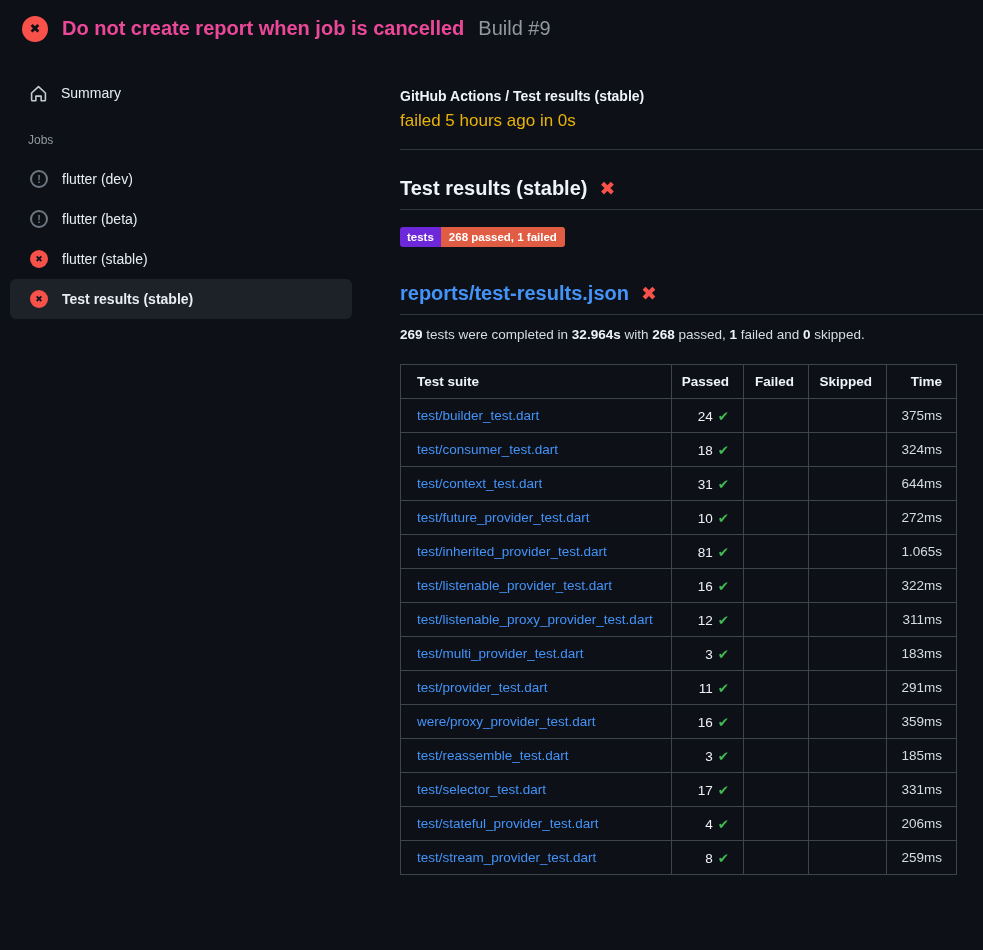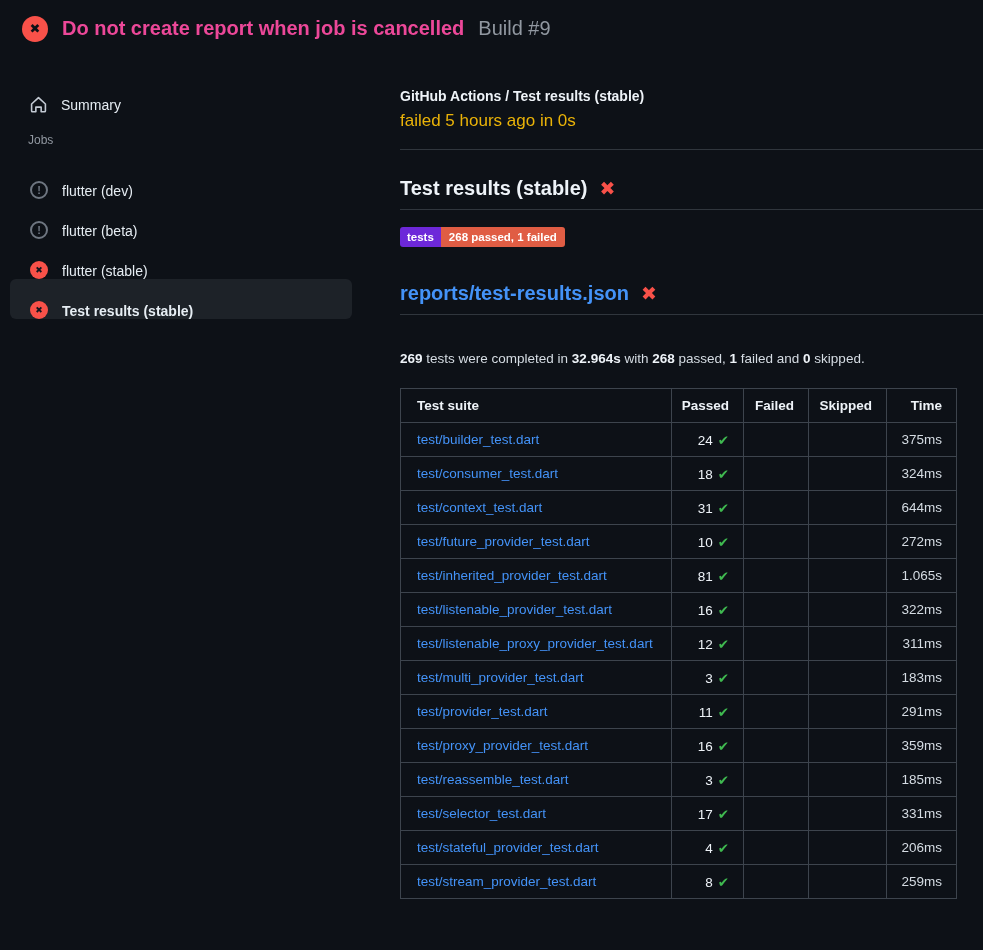--- a/index.html
+++ b/index.html
@@ -31,21 +31,21 @@
   .app-title { font-size: 20px; font-weight: bold; color: #ec4899; }
   .build-no { font-size: 20px; color: #9198a1; font-weight: normal; }
 
   
   .layout { display: flex; height: 893px; }
 
   
   .sidebar { width: 370px; flex: none; padding-top: 16px; }
   .side-row {
     height: 40px;
-    display: flex; align-items: flex-end;
+    display: flex; align-items: center;
     padding-left: 20px; gap: 14px;
     margin: 0 18px 0 10px;
     border-radius: 6px;
     cursor: pointer;
   }
   .side-row .label { font-size: 14px; color: #e6edf3; }
   .side-row.selected { background: rgba(177,186,196,0.1); }
   .side-row.selected .label { font-weight: bold; }
   .jobs-label {
     font-size: 12px; color: #9198a1;
@@ -85,21 +85,21 @@
   .badge { margin-top: 17px; display: inline-flex; font-size: 11.5px; font-weight: 600; }
   .badge .k {
     background: #6d28d9; color: #ffffff;
     padding: 4px 7px; border-radius: 3px 0 0 3px;
   }
   .badge .v {
     background: #e05d44; color: #ffffff;
     padding: 4px 8px; border-radius: 0 3px 3px 0;
   }
 
-  .summary-line { margin-top: 36px; font-size: 13.5px; color: #d5dce3; }
+  .summary-line { margin-top: 12px; font-size: 13.5px; color: #d5dce3; }
   .summary-line .b { font-weight: bold; color: #eef3f8; }
 
   
   table.results {
     margin-top: 22px;
     border-collapse: collapse;
     table-layout: fixed;
     width: 556px;
     font-size: 13.5px;
   }
@@ -251,21 +251,21 @@
             <td class="c-time num">183ms</td>
           </tr>
           <tr>
             <td class="c-suite"><a>test/provider_test.dart</a></td>
             <td class="c-passed num"><span class="cnt">11</span><span class="ok-mark">✔</span></td>
             <td class="c-failed num"></td>
             <td class="c-skipped num"></td>
             <td class="c-time num">291ms</td>
           </tr>
           <tr>
-            <td class="c-suite"><a>test/proxy_provider_test.dart</a></td>
+            <td class="c-suite"><a>were/proxy_provider_test.dart</a></td>
             <td class="c-passed num"><span class="cnt">16</span><span class="ok-mark">✔</span></td>
             <td class="c-failed num"></td>
             <td class="c-skipped num"></td>
             <td class="c-time num">359ms</td>
           </tr>
           <tr>
             <td class="c-suite"><a>test/reassemble_test.dart</a></td>
             <td class="c-passed num"><span class="cnt">3</span><span class="ok-mark">✔</span></td>
             <td class="c-failed num"></td>
             <td class="c-skipped num"></td>

